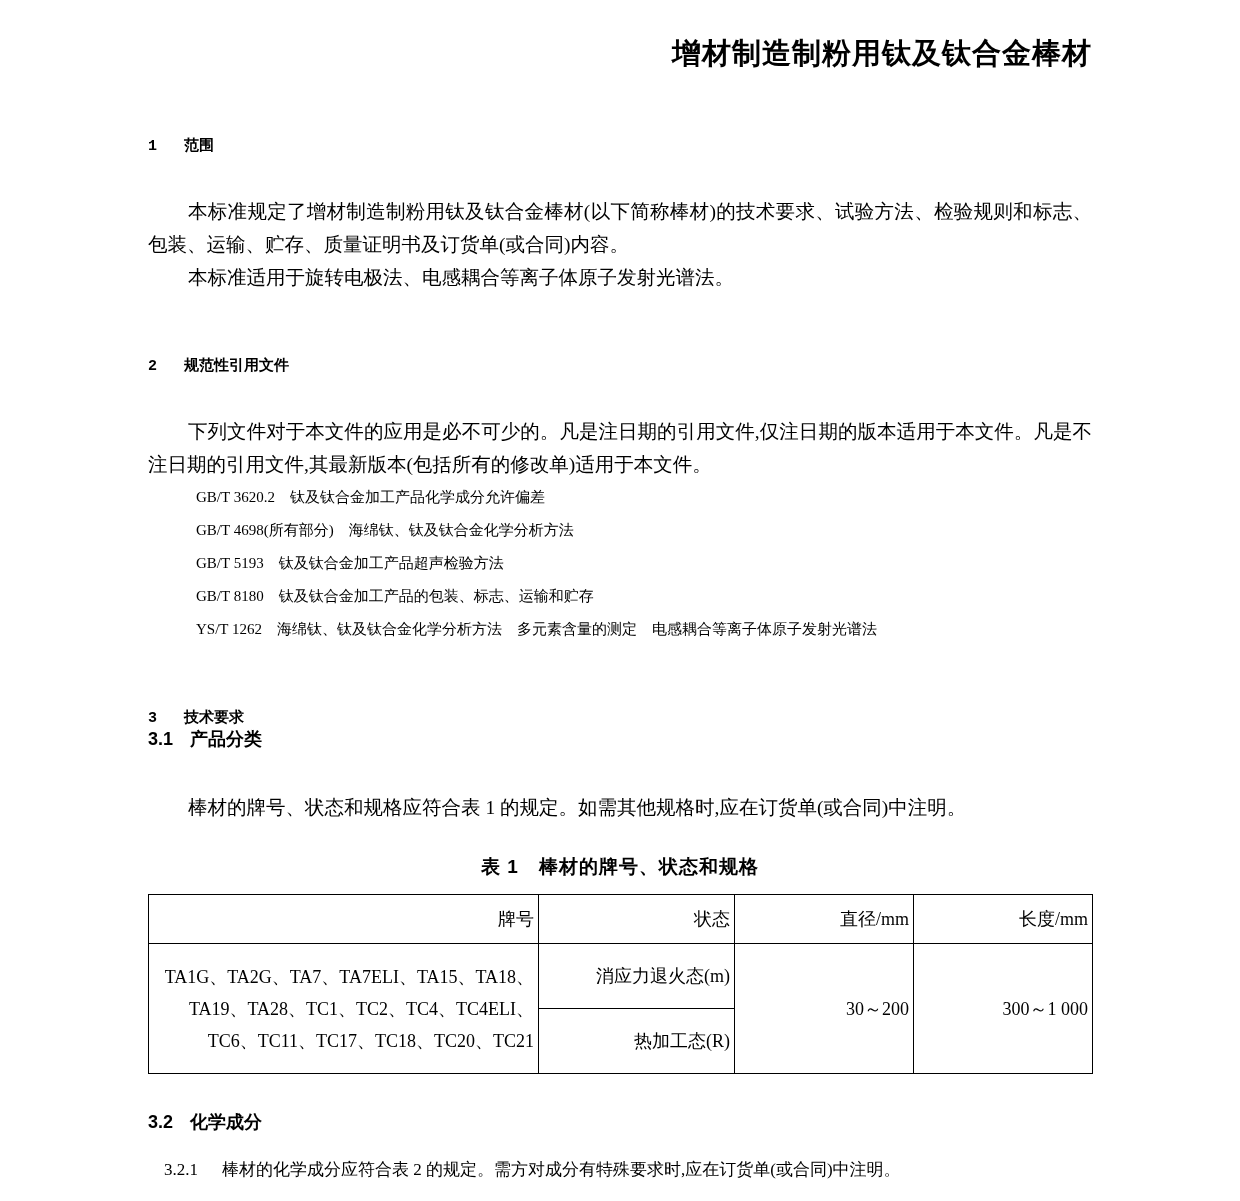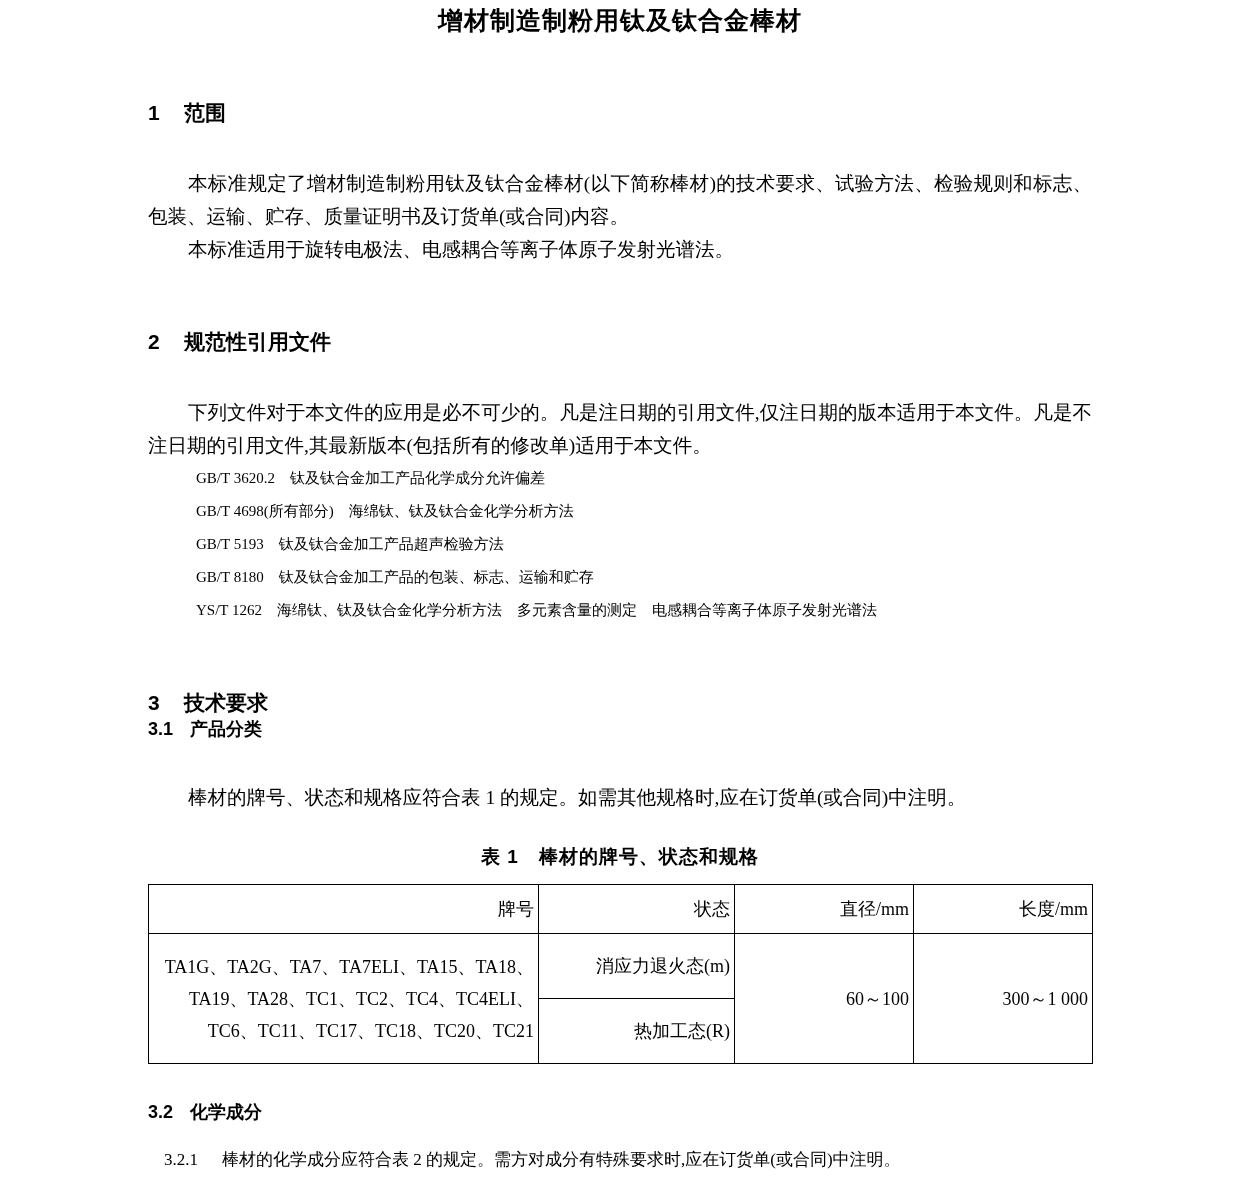--- a/index.html
+++ b/index.html
@@ -16,32 +16,32 @@
     overflow: hidden;
   }
   .page {
     width: 1240px;
     height: 1201px;
     position: relative;
     box-sizing: border-box;
     padding: 0 148px 0 148px;
   }
   .doc-title {
-    text-align: center;
+    text-align: right;
     font-family: "Liberation Sans", sans-serif;
     font-weight: bold;
-    font-size: 25px;
+    font-size: 29px;
     letter-spacing: 1px;
-    margin-top: 4px;
+    margin-top: 34px;
     margin-bottom: 0;
   }
   .h1 {
-    font-family: Liberation Sans, sans-serif;
-    font-weight: bold;
-    font-size: 21px;
+    font-family: Liberation Mono, monospace;
+    font-weight: bold;
+    font-size: 15px;
     margin-top: 62px;
     margin-bottom: 0;
   }
   .h1 .num {
     display: inline-block;
     min-width: 36px;
   }
   .h2 {
     font-family: "Liberation Sans", sans-serif;
     font-weight: bold;
@@ -172,21 +172,21 @@
         <th>牌号</th>
         <th>状态</th>
         <th>直径/mm</th>
         <th>长度/mm</th>
       </tr>
     </thead>
     <tbody>
       <tr>
         <td class="grades" rowspan="2">TA1G、TA2G、TA7、TA7ELI、TA15、TA18、TA19、TA28、TC1、TC2、TC4、TC4ELI、TC6、TC11、TC17、TC18、TC20、TC21</td>
         <td class="state">消应力退火态(m)</td>
-        <td rowspan="2">60～100</td>
+        <td rowspan="2">30～200</td>
         <td rowspan="2">300～1 000</td>
       </tr>
       <tr>
         <td class="state">热加工态(R)</td>
       </tr>
     </tbody>
   </table>
 
   <div class="h2 sect32">
     <span class="num">3.2</span><span>化学成分</span>

